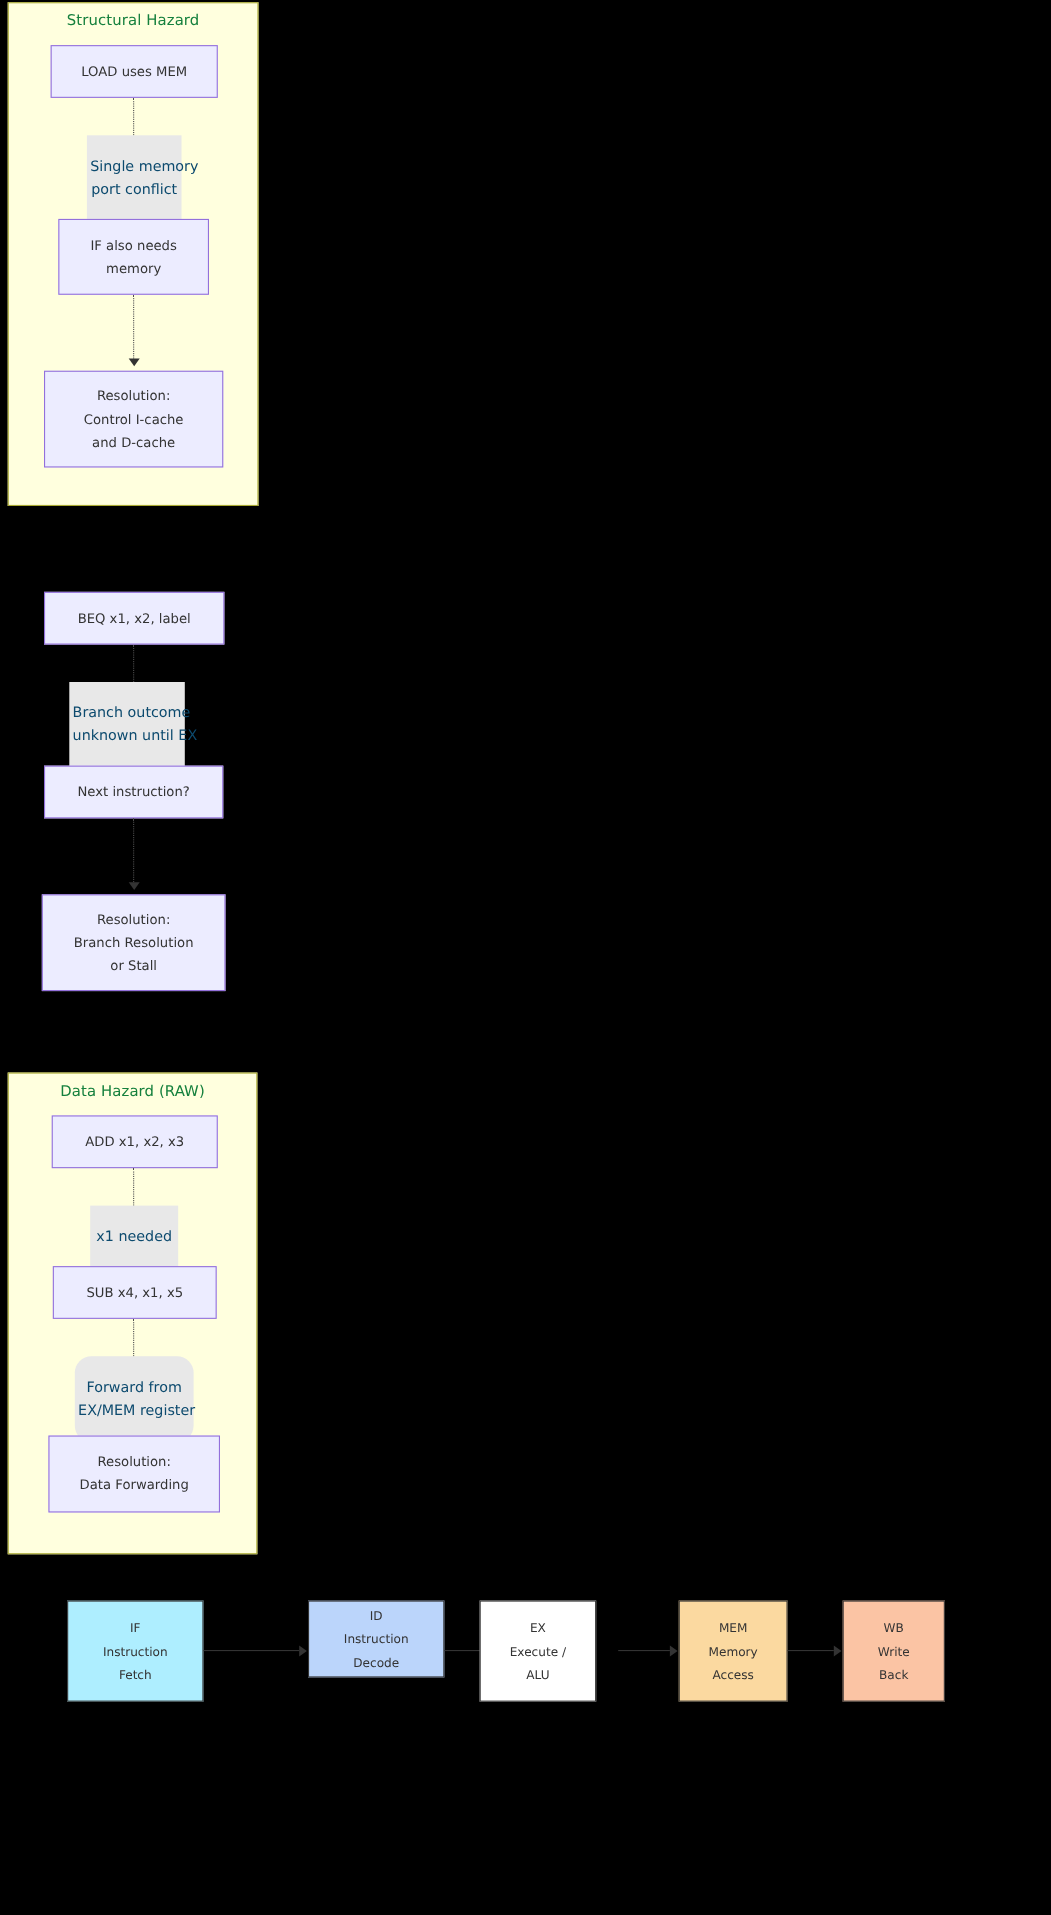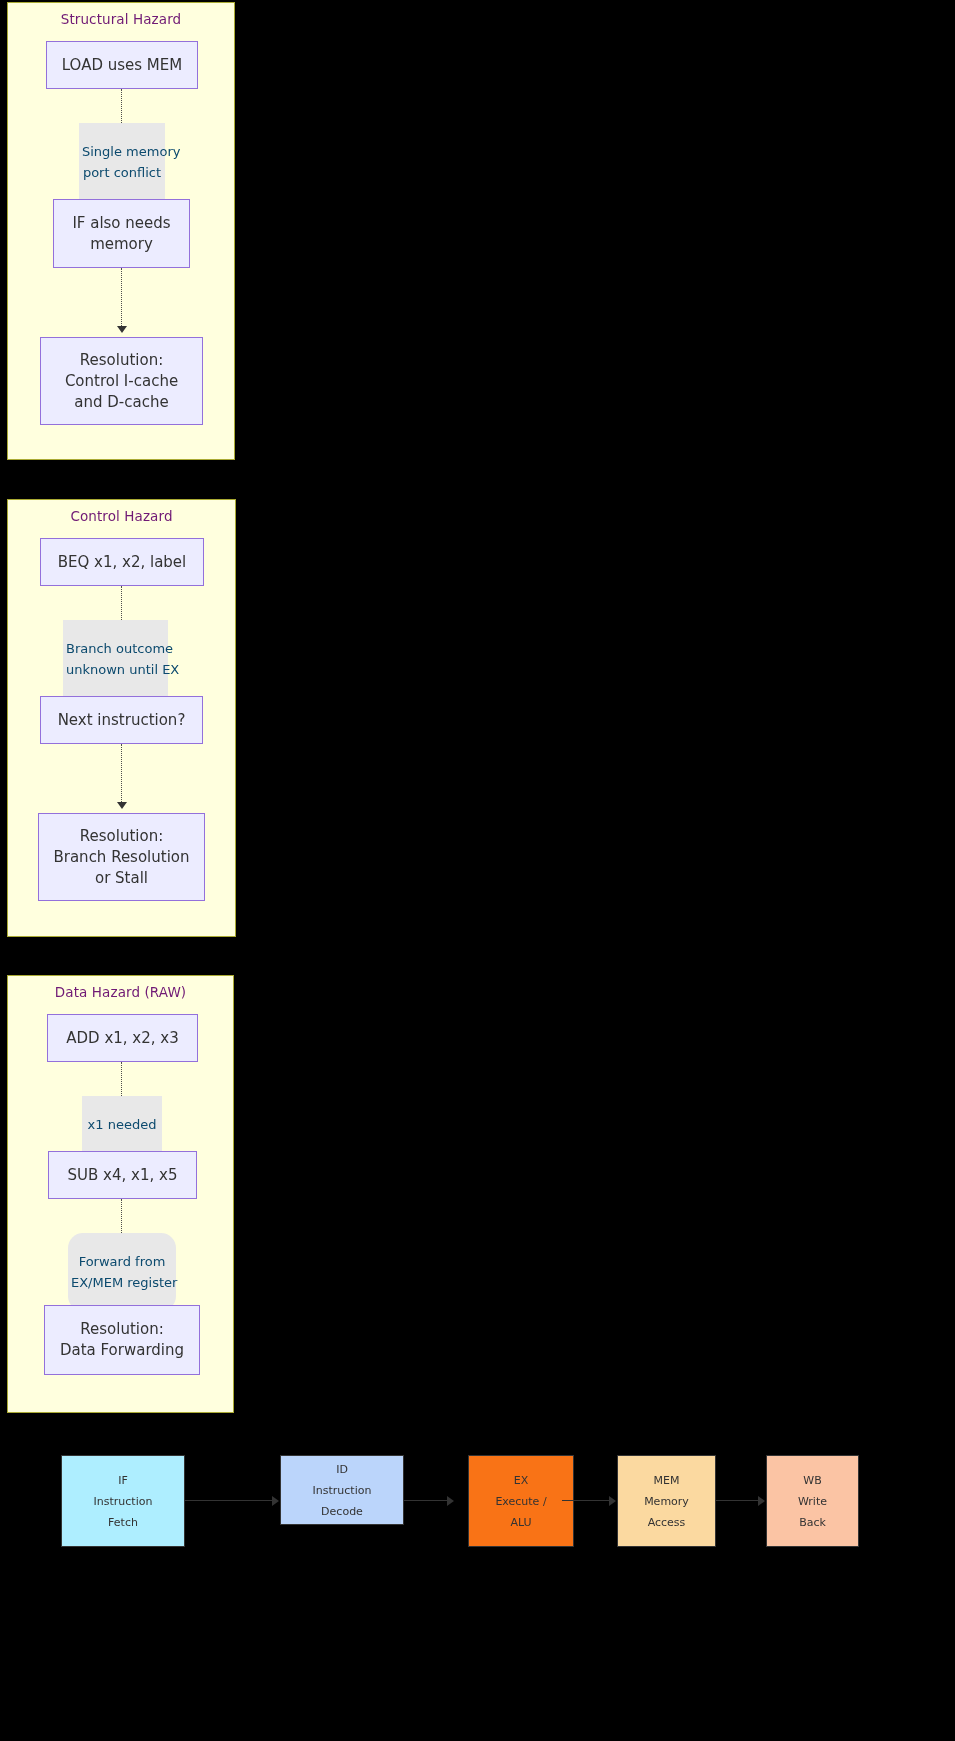--- a/index.html
+++ b/index.html
@@ -5,27 +5,27 @@
   html,body{margin:0;padding:0;background:#000;}
   body{width:955px;height:1741px;position:relative;overflow:hidden;
        font-family:"DejaVu Sans","Liberation Sans",sans-serif;}
 
   .canvas{position:absolute;left:0;top:0;width:955px;height:1741px;background:#000;}
 
   
   .panel{position:absolute;background:#ffffde;border:1.6px solid #aaaa33;
          box-sizing:border-box;}
   .panel-title{position:absolute;left:0;right:0;top:8px;text-align:center;
-               font-size:13.5px;color:#701a75;letter-spacing:.1px;}
+               font-size:13.5px;color:#15803d;letter-spacing:.1px;}
 
   
   .node{position:absolute;background:#ececff;border:1.3px solid #9370db;
         box-sizing:border-box;display:flex;align-items:center;
         justify-content:center;text-align:center;color:#333333;
-        font-size:15px;line-height:21px;}
+        font-size:12px;line-height:21px;}
   .node span{display:block;}
 
   
   .dotted{position:absolute;width:0;border-left:1.6px dotted #4d4d4d;}
   .arrowdn{position:absolute;width:0;height:0;
            border-left:5px solid transparent;border-right:5px solid transparent;
            border-top:7.5px solid #333333;}
 
   
   .elabel{position:absolute;background:#e8e8e8;color:#0c4a6e;font-size:13px;
@@ -73,23 +73,20 @@
   <div class="arrowdn" style="left:117px;top:326px;"></div>
 
   <div class="node" style="left:40px;top:337px;width:163px;height:88px;">
     <div>
       <span>Resolution:</span>
       <span>Control I-cache</span>
       <span>and D-cache</span>
     </div>
   </div>
 
-  <div class="panel" style="left:7px;top:499px;width:229px;height:438px;">
-    <div class="panel-title">Control Hazard</div>
-  </div>
 
   <div class="node" style="left:40px;top:538px;width:164px;height:48px;">
     <span>BEQ x1, x2, label</span>
   </div>
 
   <div class="dotted" style="left:121px;top:586px;height:100px;"></div>
   <div class="arrowdn" style="left:117px;top:681px;"></div>
   <div class="elabel" style="left:63px;top:620px;width:105px;">
     <div>Branch outcome</div>
     <div>unknown until EX</div>
@@ -151,21 +148,21 @@
   <div class="arrowrt" style="left:272px;top:1496px;"></div>
 
   <div class="pnode" style="left:280px;top:1455px;width:124px;height:70px;background:#bbd5fb;">
     <span>ID</span>
     <span>Instruction</span>
     <span>Decode</span>
   </div>
   <div class="solid-line" style="left:404px;top:1500px;width:43px;"></div>
   <div class="arrowrt" style="left:447px;top:1496px;"></div>
 
-  <div class="pnode" style="left:468px;top:1455px;width:106px;height:92px;background:#f97316;">
+  <div class="pnode" style="left:436px;top:1455px;width:106px;height:92px;background:#ffffff;">
     <span>EX</span>
     <span>Execute /</span>
     <span>ALU</span>
   </div>
   <div class="solid-line" style="left:562px;top:1500px;width:47px;"></div>
   <div class="arrowrt" style="left:609px;top:1496px;"></div>
 
   <div class="pnode" style="left:617px;top:1455px;width:99px;height:92px;background:#fbd9a0;">
     <span>MEM</span>
     <span>Memory</span>

